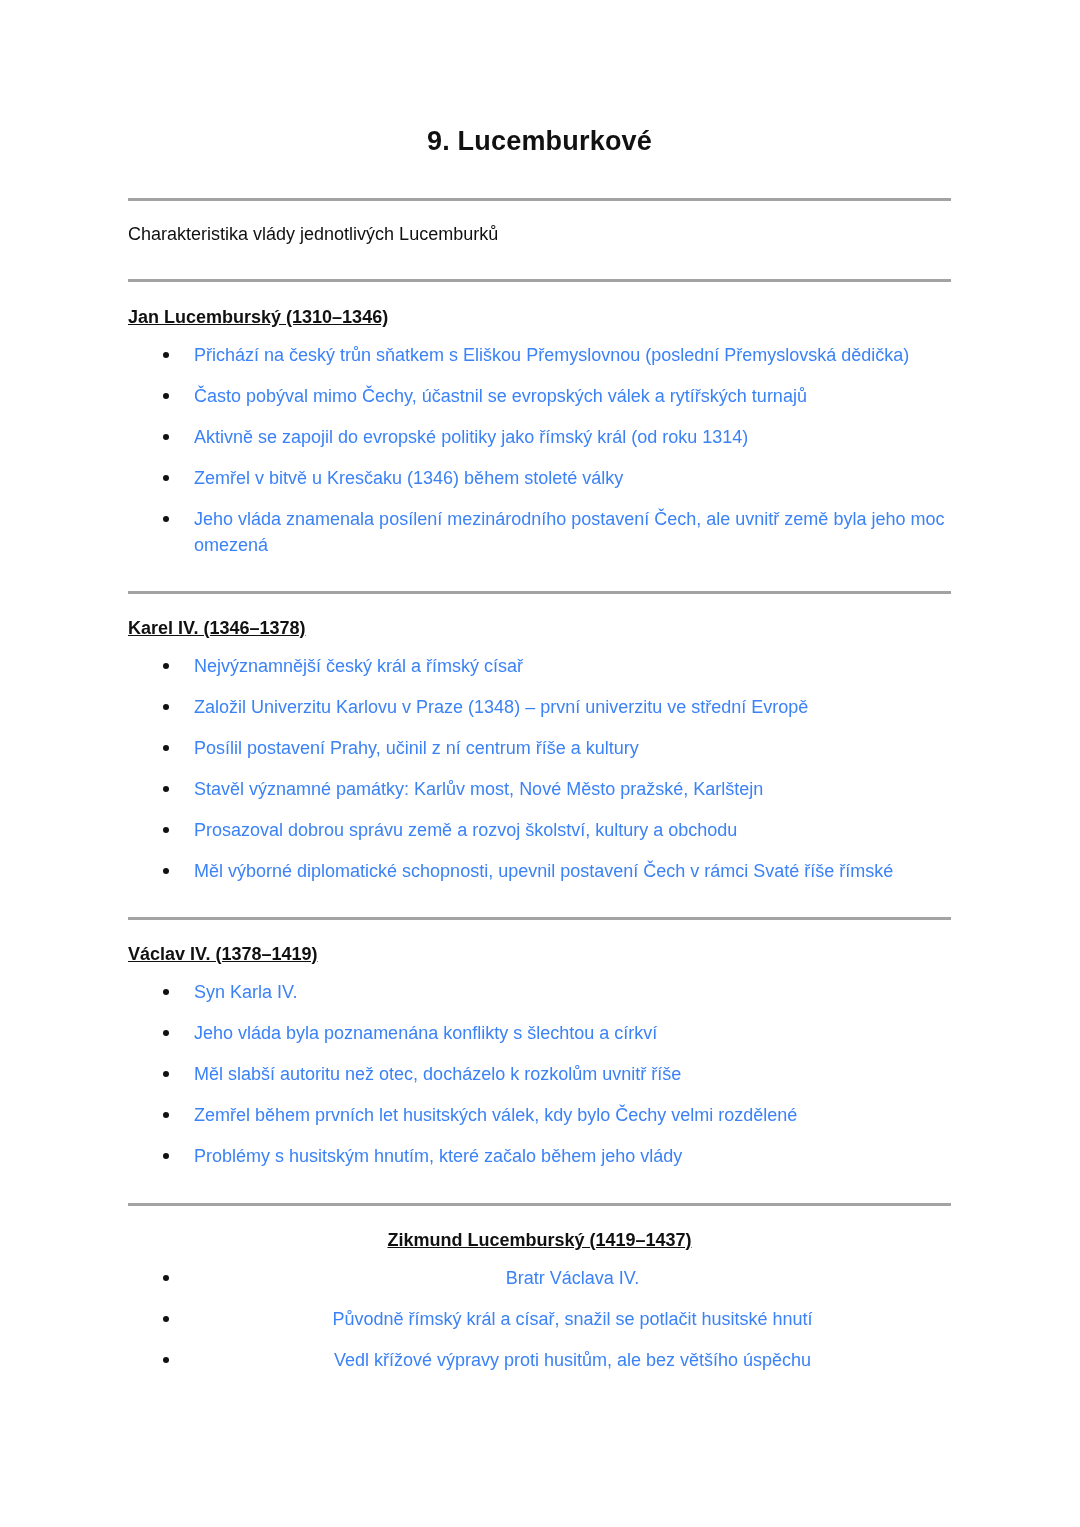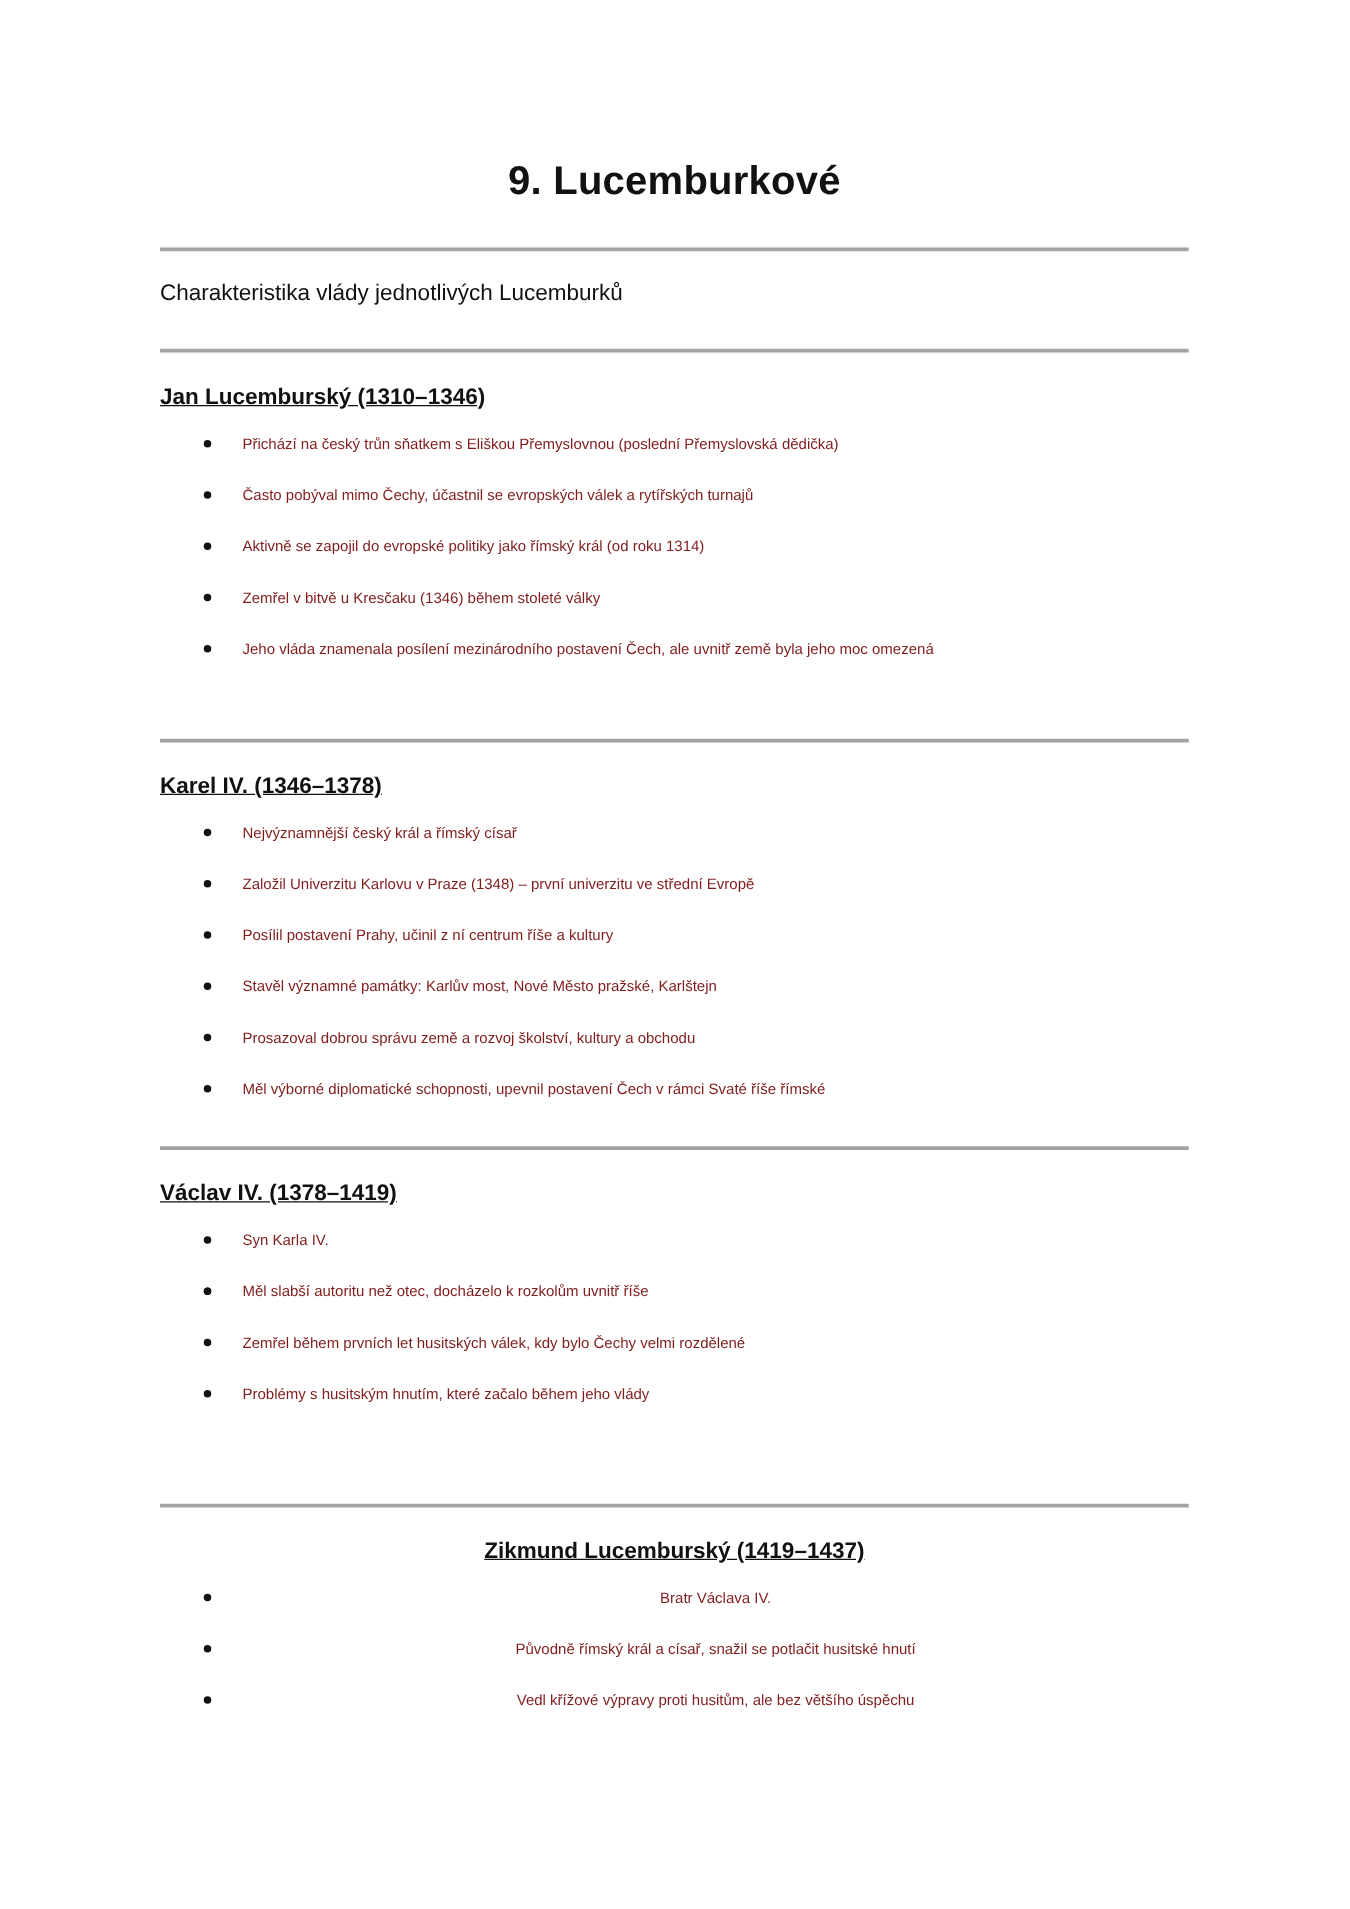--- a/index.html
+++ b/index.html
@@ -20,21 +20,21 @@
       left: 128px;
       top: 0;
       width: 823px;
     }
     .title {
       position: absolute;
       top: 126px;
       left: 0;
       width: 823px;
       text-align: center;
-      font-size: 32px;
+      font-size: 27px;
       font-weight: bold;
       letter-spacing: 0.2px;
       margin: 0;
     }
     .rule {
       position: absolute;
       left: 0;
       width: 823px;
       height: 3px;
       background: #a3a3a3;
@@ -63,24 +63,24 @@
       text-decoration: underline;
     }
     .bullets {
       list-style: none;
       margin: 0;
       padding: 0;
     }
     .bullet {
       position: relative;
       padding-left: 66px;
-      font-size: 12px;
+      font-size: 18px;
       line-height: 26px;
       margin-top: 15px;
-      color: #7f1d1d;
+      color: #3b82f6;
     }
     .bullet-dot {
       position: absolute;
       left: 35px;
       top: 10px;
       width: 6px;
       height: 6px;
       border-radius: 50%;
       background: #111111;
     }
@@ -121,21 +121,21 @@
       <li class="bullet"><span class="bullet-dot"></span><span>Měl výborné diplomatické schopnosti, upevnil postavení Čech v rámci Svaté říše římské</span></li>
     </ul>
   </div>
 
   <div class="rule" style="top:917px;"></div>
 
   <div class="section" style="top:943px;">
     <h3 class="section-heading">Václav IV. (1378–1419)</h3>
     <ul class="bullets">
       <li class="bullet" style="margin-top:14px;"><span class="bullet-dot"></span><span>Syn Karla IV.</span></li>
-      <li class="bullet"><span class="bullet-dot"></span></li>
+      <li class="bullet"><span class="bullet-dot"></span><span>Jeho vláda byla poznamenána konflikty s šlechtou a církví</span></li>
       <li class="bullet"><span class="bullet-dot"></span><span>Měl slabší autoritu než otec, docházelo k rozkolům uvnitř říše</span></li>
       <li class="bullet"><span class="bullet-dot"></span><span>Zemřel během prvních let husitských válek, kdy bylo Čechy velmi rozdělené</span></li>
       <li class="bullet"><span class="bullet-dot"></span><span>Problémy s husitským hnutím, které začalo během jeho vlády</span></li>
     </ul>
   </div>
 
   <div class="rule" style="top:1203px;"></div>
 
   <div class="section" style="top:1229px;text-align:center;">
     <h3 class="section-heading">Zikmund Lucemburský (1419–1437)</h3>

